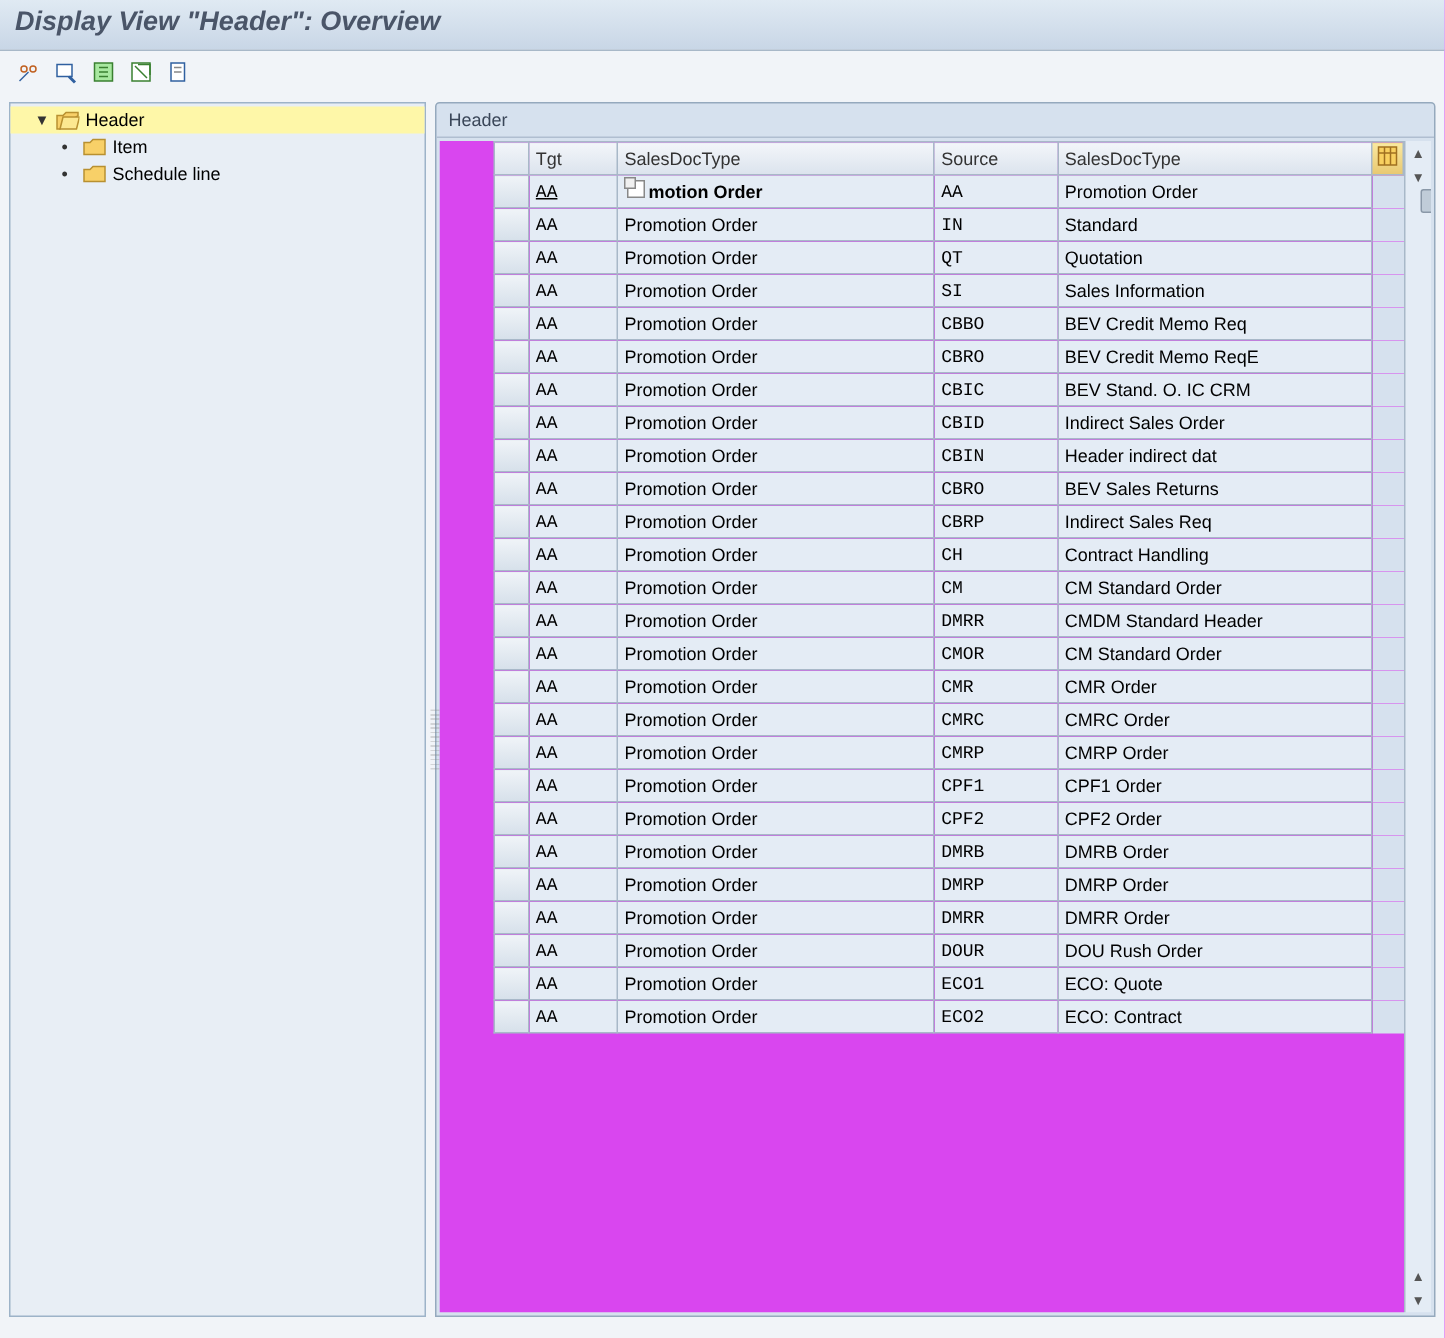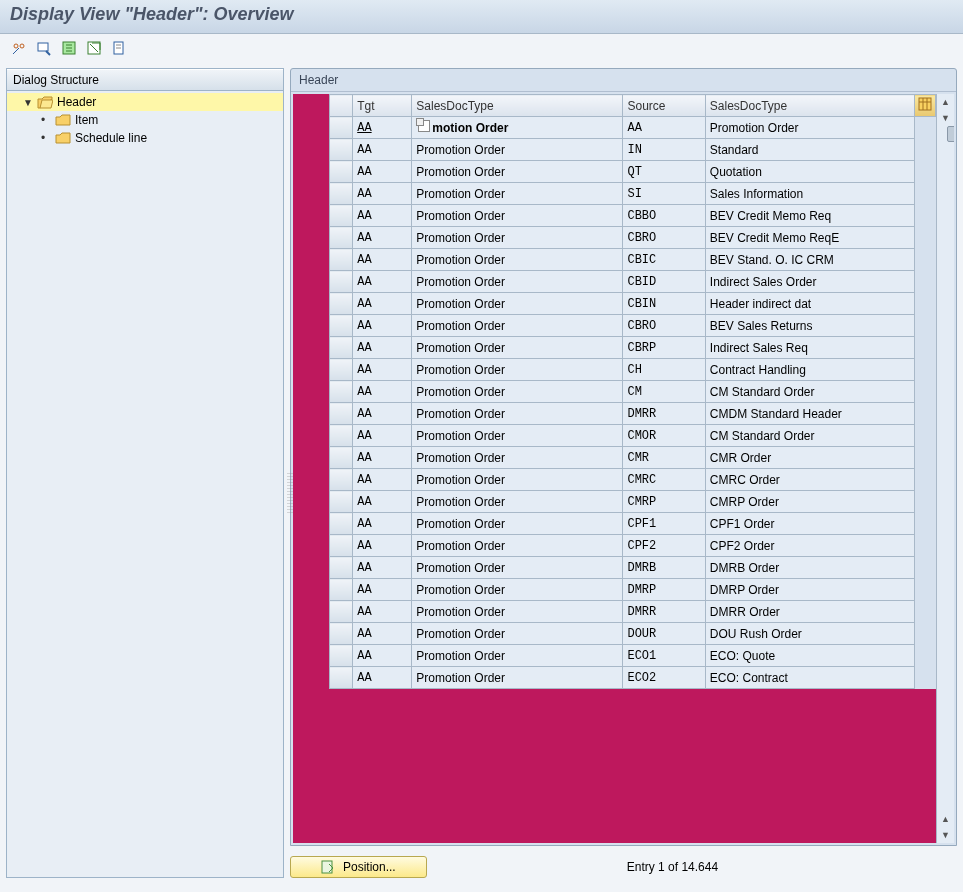--- a/index.html
+++ b/index.html
@@ -102,21 +102,21 @@
   .grid-wrapper {
     flex: 1;
     display: flex;
     overflow: hidden;
     margin: 2px;
     position: relative;
   }
   .grid-table-area {
     flex: 1;
     overflow: hidden;
-    background: #be185d;
+    background: #d946ef;
     padding-left: 36px;
   }
   table.grid {
     border-collapse: collapse;
     width: 100%;
     table-layout: fixed;
   }
   table.grid th {
     background: linear-gradient(#f3f6fa, #dbe3ed);
     border: 1px solid #a8b8c8;
@@ -259,21 +259,20 @@
   <span class="tb-btn">
     <svg width="16" height="16">
         <rect x="3" y="2" width="9" height="12" fill="#fff" stroke="#3060a0"></rect>
         <path d="M5 5 L10 5 M5 8 L10 8" stroke="#888"></path>
       </svg>
   </span>
 </div>
 
 <div class="main-area" style="position:relative;">
   <div class="tree-panel">
-    <div class="tree-header">Dialog Structure</div>
     <div class="tree-body" id="tree-body">
         <div class="tree-item level1 selected">
           <span class="exp-icon" style="color: rgb(51, 51, 51); font-size: 10px;">▼</span>
           <span class="folder-icon"><svg width="16" height="13">
               <path d="M1 3 L5 3 L7 1 L15 1 L15 3 L3 12 L1 12 Z" fill="#f8d068" stroke="#b89030"></path>
               <path d="M3 12 L5 4 L16 4 L14 12 Z" fill="#fce890" stroke="#b89030"></path>
             </svg></span>
           <span>Header</span>
         </div>
         <div class="tree-item level2">
@@ -541,25 +540,14 @@
           <div class="arrow">▼</div>
           <div class="track">
             <div class="thumb"></div>
           </div>
           <div class="arrow">▲</div>
           <div class="arrow">▼</div>
         </div>
       </div>
     </div>
 
-    <div class="bottom-bar">
-      <div class="position-btn">
-        <svg width="14" height="14">
-            <rect x="1" y="1" width="10" height="12" fill="#eaf6e0" stroke="#4a9040"></rect>
-            <path d="M8 4 L12 8 L8 12" fill="none" stroke="#4a9040"></path>
-          </svg>
-        <span>Position...</span>
-      </div>
-      <div style="flex:0 0 180px"></div>
-      <span>Entry 1 of 14.644</span>
-    </div>
   </div>
 </div>
 
 </body></html>

